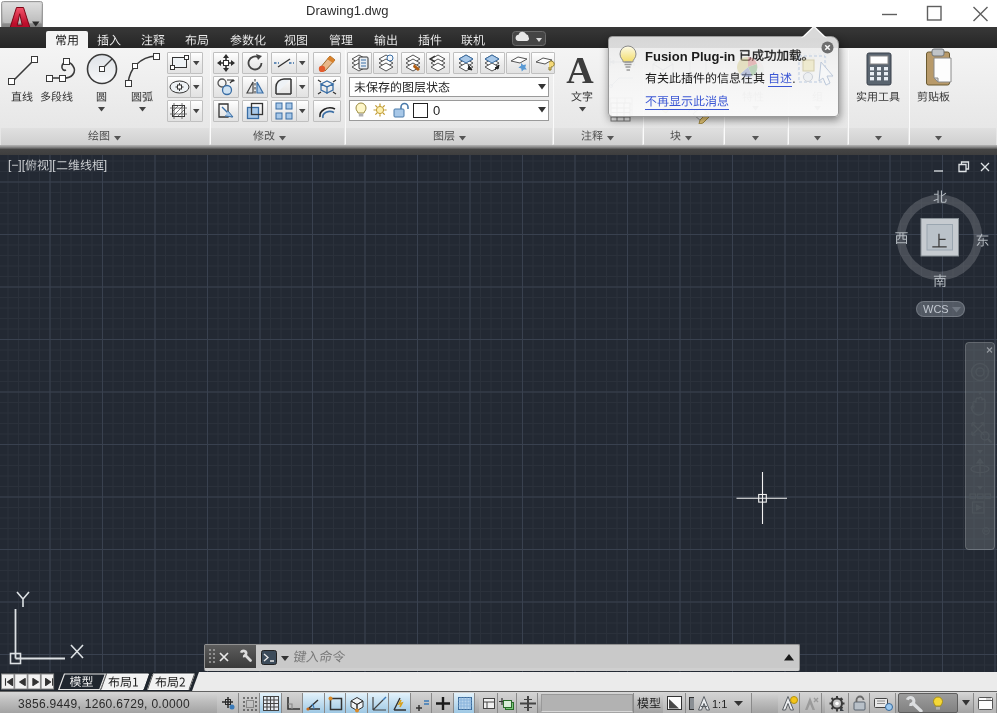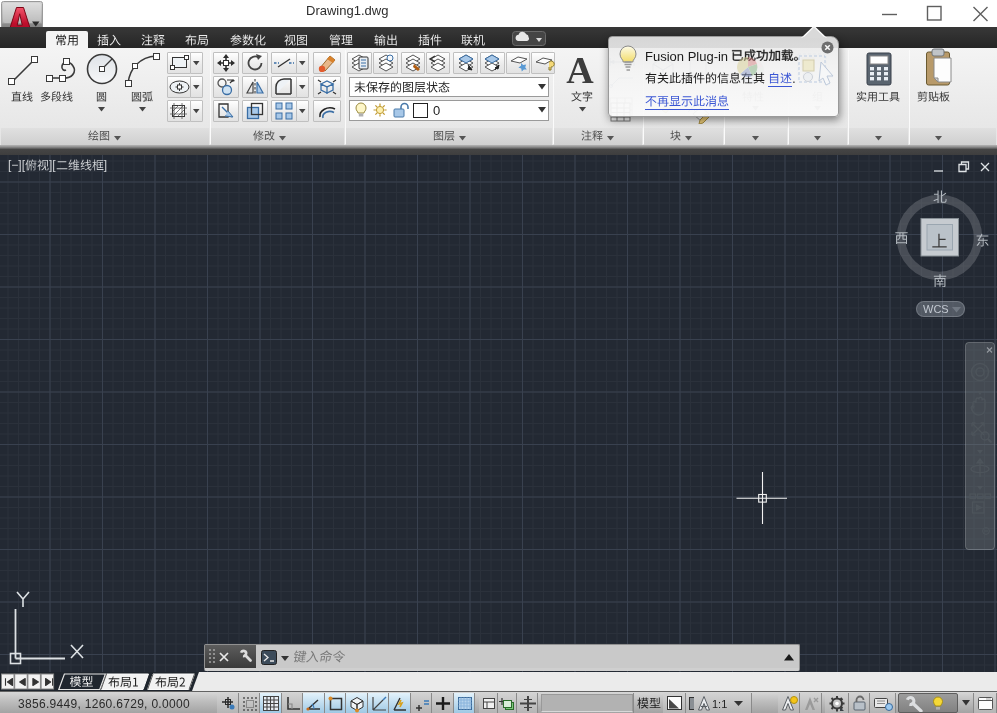--- a/index.html
+++ b/index.html
@@ -906,21 +906,21 @@
           <stop offset="1" stop-color="#f2dc6a"></stop>
         </linearGradient>
       </defs>
       <path d="M7.5 17 h7 M7.5 19.5 h7 M8.5 22 h5" stroke="#9a9a9a" stroke-width="1.3"></path>
       <path d="M9.5 24 h3.5 v2 h-3.5 z" fill="#b0b0b0"></path>
     </svg>
     <svg class="ab" style="left:211px;top:3px" width="15" height="15">
       <circle cx="7.5" cy="7.5" r="6" fill="#6e6e6e"></circle>
       <path d="M5.2 5.2 l4.6 4.6 M9.8 5.2 l-4.6 4.6" stroke="#f8f8f8" stroke-width="1.5"></path>
     </svg>
-    <div class="ab" style="left:36px;top:12px;font-weight:normal"><span style="font-size:13px">Fusion Plug-in</span> <span style="position:relative;top:0px"><svg class="ct" width="75.0" height="12" viewBox="0 0 75.0 12">
+    <div class="ab" style="left:36px;top:12px;font-weight:bold"><span style="font-size:13px">Fusion Plug-in</span> <span style="position:relative;top:0px"><svg class="ct" width="75.0" height="12" viewBox="0 0 75.0 12">
           <g transform="scale(0.012500) translate(0,880)" fill="currentColor" stroke="currentColor" stroke-width="28">
             <use href="#u5DF2" x="0"></use>
             <use href="#u6210" x="1000"></use>
             <use href="#u529F" x="2000"></use>
             <use href="#u52A0" x="3000"></use>
             <use href="#u8F7D" x="4000"></use>
             <use href="#u3002" x="5000"></use>
           </g>
         </svg></span></div>
     <div class="ab" style="left:36px;top:35px"><svg class="ct" width="120.0" height="12" viewBox="0 0 120.0 12">

